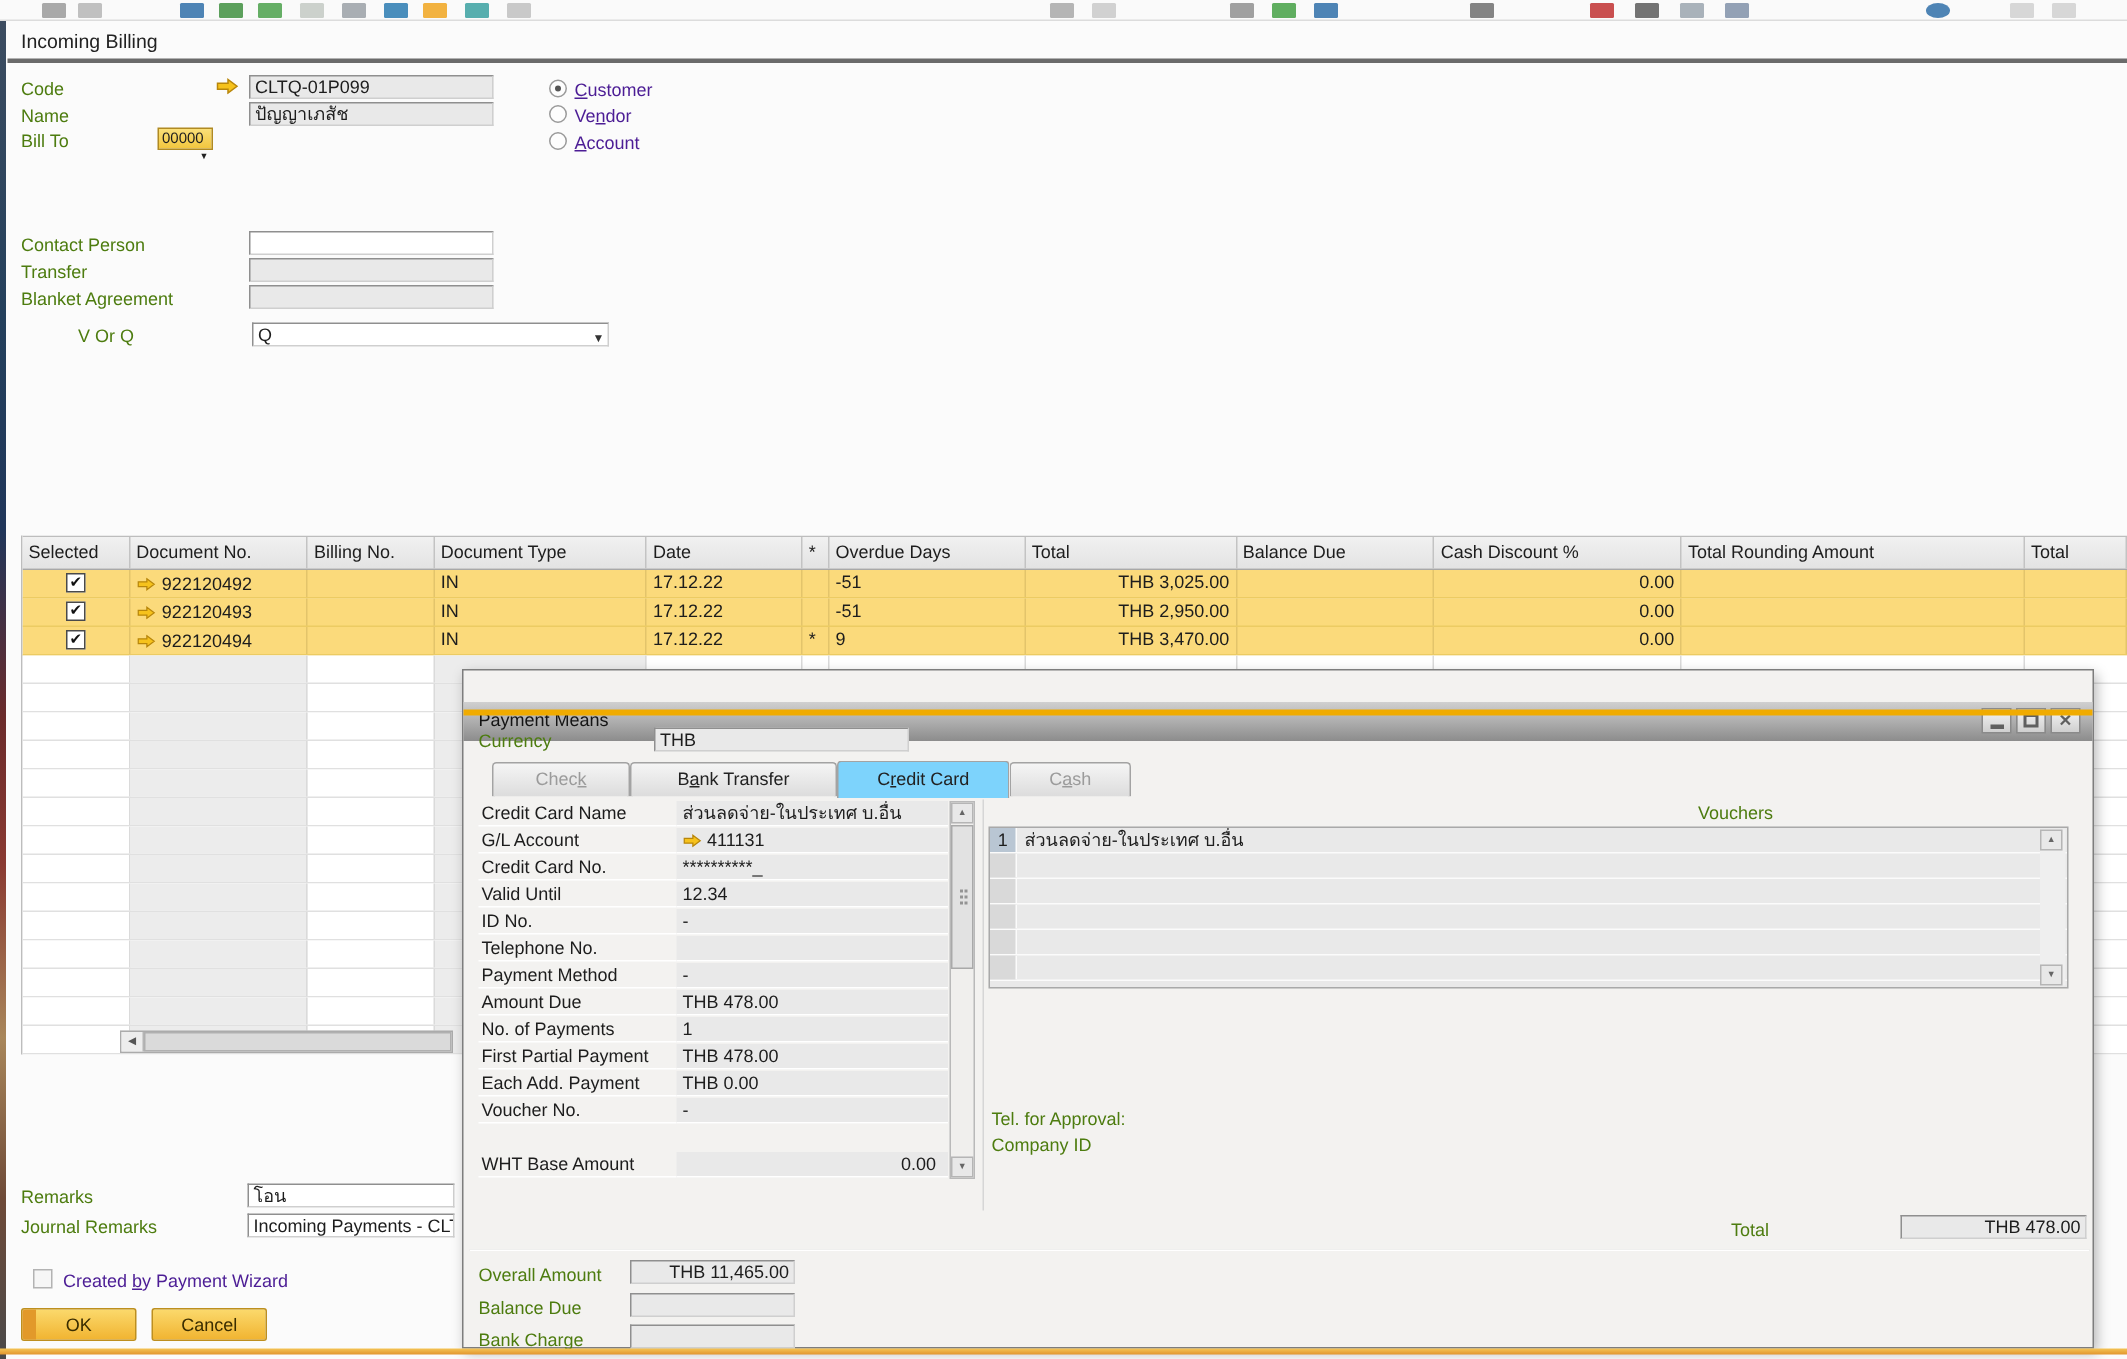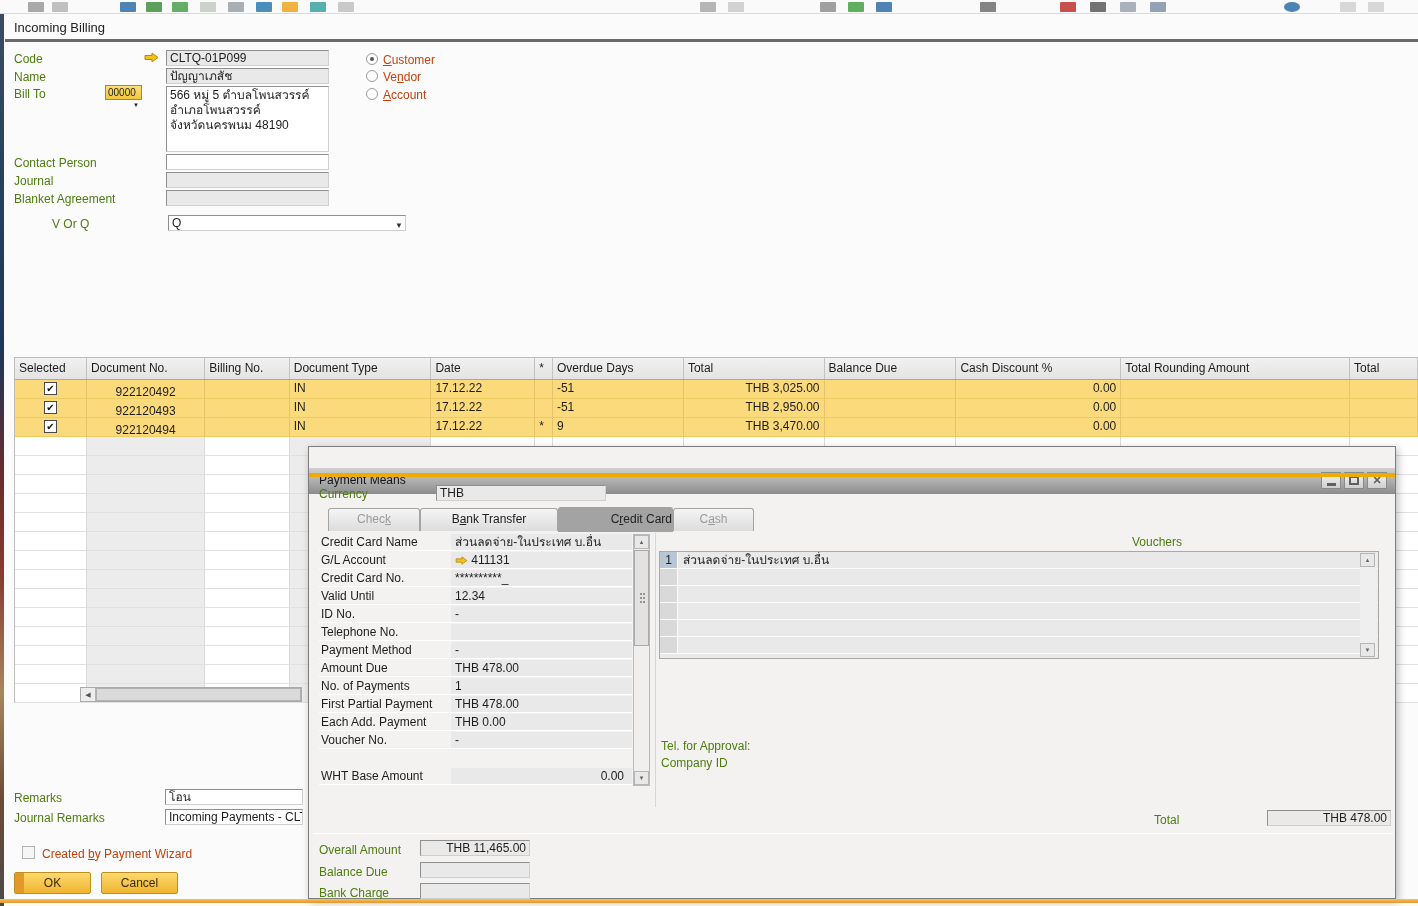--- a/index.html
+++ b/index.html
@@ -12,21 +12,21 @@
   .frag { position:absolute; top:2px; width:16px; height:10px; border-radius:1px; opacity:.85; }
 
   
   .sliver { position:absolute; left:0; top:14px; width:4px; height:892px;
     background:linear-gradient(180deg,#3c4c60 0%,#24405c 22%,#20365a 38%,#6b2b2b 52%,#8a3a32 63%,#a8865a 76%,#6e4a38 88%,#4a4a4a 100%); }
 
   .win-title { position:absolute; left:14px; top:20px; font-size:13px; color:#222; }
   .win-rule { position:absolute; left:5px; top:39px; width:1413px; height:3px; background:#6b6b6b; }
 
   .lbl { position:absolute; color:#4d7c0f; white-space:nowrap; }
-  .lbl.gray { color:#c2410c; }
+  .lbl.gray { color:#4c1d95; }
   .fld { position:absolute; height:16px; line-height:14px; padding:0 3px; background:#e9e9e9;
          border:1px solid #8f8f8f; border-bottom-color:#cfcfcf; border-right-color:#cfcfcf; overflow:hidden; white-space:nowrap; }
   .fld.white { background:#fff; }
   .addr { height:66px; line-height:15px; padding:1px 3px; white-space:pre-line; }
 
   .combo-sm { position:absolute; left:105px; top:85px; width:37px; height:15px; border:1px solid #b08a22;
     background:linear-gradient(180deg,#fadf78,#f2c63e); font-size:10px; line-height:13px; padding:0 2px; cursor:pointer; }
   .combo-sm .arr { float:right; font-size:6px; line-height:13px; color:#222; }
   .select { background:#fff; cursor:pointer; }
   .select .arr { position:absolute; right:2px; top:3px; font-size:8px; color:#333; }
@@ -36,21 +36,21 @@
   .radio { position:absolute; width:12px; height:12px; border:1px solid #9a9a9a; border-radius:50%; background:#fdfdfd; cursor:pointer; }
   .radio .dot { position:absolute; left:3px; top:3px; width:4px; height:4px; border-radius:50%; background:#555; }
   .ak { text-decoration:underline; }
 
   
   .dtable { position:absolute; left:14px; top:357px; width:1404px; overflow:hidden; border-left:1px solid #bdbdbd; }
   .t-hdr { display:flex; background:linear-gradient(180deg,#f1f1f1,#e3e3e3); border-top:1px solid #bdbdbd; border-bottom:1px solid #a8a8a8; }
   .t-hdr .t-cell { height:21px; padding-top:3px; border-right:1px solid #c3c3c3; }
   .t-row { display:flex; background:#fff; border-bottom:1px solid #e0e0e0; }
   .t-row.sel { background:#fbda7b; border-bottom:1px solid #eccb63; }
-  .t-row.sel .t-cell { border-right:1px solid rgba(120,100,40,.18);flex-direction:column; }
+  .t-row.sel .t-cell { border-right:1px solid rgba(120,100,40,.18); }
   .t-cell { height:18px; padding:1px 4px; border-right:1px solid #dadada; overflow:hidden; white-space:nowrap; }
   .c0{width:74px}.c1{width:122px}.c2{width:87px}.c3{width:146px}.c4{width:107px}.c5{width:18px}
   .c6{width:135px}.c7{width:145px}.c8{width:136px}.c9{width:170px}.c10{width:236px}.c11{width:70px;border-right:0}
   .num { text-align:right; }
   .e-c1 { background:#ececec; } .e-c3 { background:#ececec; }
   .cb { width:13px; height:13px; margin:1px auto; background:#fff; border:1px solid #4a4a4a; font-size:10px; line-height:11px; text-align:center; color:#111; cursor:pointer; }
   .cb::after { content:"✔"; }
   .doccell { display:flex; align-items:center; gap:4px; }
 
   .hscroll { position:absolute; left:80px; top:687px; width:222px; height:15px; border:1px solid #ababab; background:#e6e6e6; display:flex; }
@@ -70,21 +70,21 @@
   .d-title .t { position:absolute; left:10px; top:5px; color:#141414; }
   .goldbar { position:absolute; left:0; top:26px; right:0; height:4px; background:#f0ab00; }
   .wbtn { position:absolute; top:4px; width:20px; height:17px; background:linear-gradient(180deg,#f4f4f4,#cfcfcf); border:1px solid #8a8a8a; text-align:center; cursor:pointer; color:#5f5f5f; }
   .wbtn .mini { display:block; margin:10px auto 0; width:9px; height:3px; background:#5f5f5f; }
   .wbtn .maxi { display:block; margin:3px auto 0; width:10px; height:9px; border:2px solid #5f5f5f; }
   .wbtn .clos { font-size:11px; font-weight:bold; line-height:15px; }
 
   .tab { position:absolute; top:61px; height:23px; border:1px solid #a3a3a3; border-bottom:none; border-radius:3px 3px 0 0;
     background:linear-gradient(180deg,#f5f5f5,#dcdcdc); text-align:center; line-height:21px; cursor:pointer; color:#222; }
   .tab.disabled { color:#9b9b9b; }
-  .tab.active { background:#a3a3a3; top:60px; height:25px; line-height:23px; z-index:2;text-align:right; }
+  .tab.active { background:#7dd3fc; top:60px; height:25px; line-height:23px; z-index:2; }
 
   .ccrow { position:absolute; left:10px; width:314px; height:18px; }
   .ccrow .l { position:absolute; left:0; top:0; width:132px; height:17px; line-height:16px; padding-left:2px; border-bottom:1px solid #fff; white-space:nowrap; }
   .ccrow .ic { position:absolute; right:3px; top:3px; }
   .ccrow .v { position:absolute; left:132px; top:0; width:181px; height:17px; line-height:16px; padding:0 4px; background:#e9e9e9; border-bottom:1px solid #fff; overflow:hidden; white-space:nowrap; cursor:text; }
   .ccrow .v.right { text-align:right; padding-right:8px; }
 
   .vscroll { position:absolute; width:17px; background:#f0efed; border:1px solid #b9b9b9; }
   .vs-btn { position:absolute; left:0; width:15px; height:14px; background:#e8e8e8; border:1px solid #b5b5b5; font-size:6px; text-align:center; line-height:12px; color:#666; cursor:pointer; }
   .vs-thumb { position:absolute; left:0; width:15px; background:#e2e2e2; border:1px solid #a9a9a9; cursor:pointer; }
@@ -143,28 +143,25 @@
   <svg class="link-arrow" style="position:absolute;left:144px;top:52px" width="15" height="11" viewBox="0 0 15 11">
       <path d="M1 3.5h7V1l6 4.5-6 4.5V7.5H1z" fill="#f6c21c" stroke="#b8860b" stroke-width="1"></path>
     </svg>
   <div class="fld" style="left:166px;top:50px;width:163px">CLTQ-01P099</div>
 
   <div class="lbl" style="left:14px;top:70px">Name</div>
   <div class="fld" style="left:166px;top:68px;width:163px">ปัญญาเภสัช</div>
 
   <div class="lbl" style="left:14px;top:87px">Bill To</div>
   <div class="combo-sm"><span>00000</span><span class="arr">▼</span></div>
-  <div class="fld white addr" style="left:166px;top:86px;width:163px">566 หมู่ 5 ตำบลโพนสวรรค์
-อำเภอโพนสวรรค์
- จังหวัดนครพนม 48190</div>
 
   <div class="lbl" style="left:14px;top:156px">Contact Person</div>
   <div class="fld white" style="left:166px;top:154px;width:163px"></div>
 
-  <div class="lbl" style="left:14px;top:174px">Journal</div>
+  <div class="lbl" style="left:14px;top:174px">Transfer</div>
   <div class="fld" style="left:166px;top:172px;width:163px"></div>
 
   <div class="lbl" style="left:14px;top:192px">Blanket Agreement</div>
   <div class="fld" style="left:166px;top:190px;width:163px"></div>
 
   <div class="lbl" style="left:52px;top:217px">V Or Q</div>
   <div class="fld white select" style="left:168px;top:215px;width:238px"><span>Q</span><span class="arr">▼</span></div>
 
   <div class="radio" style="left:366px;top:53px">
       <span class="dot"></span>

